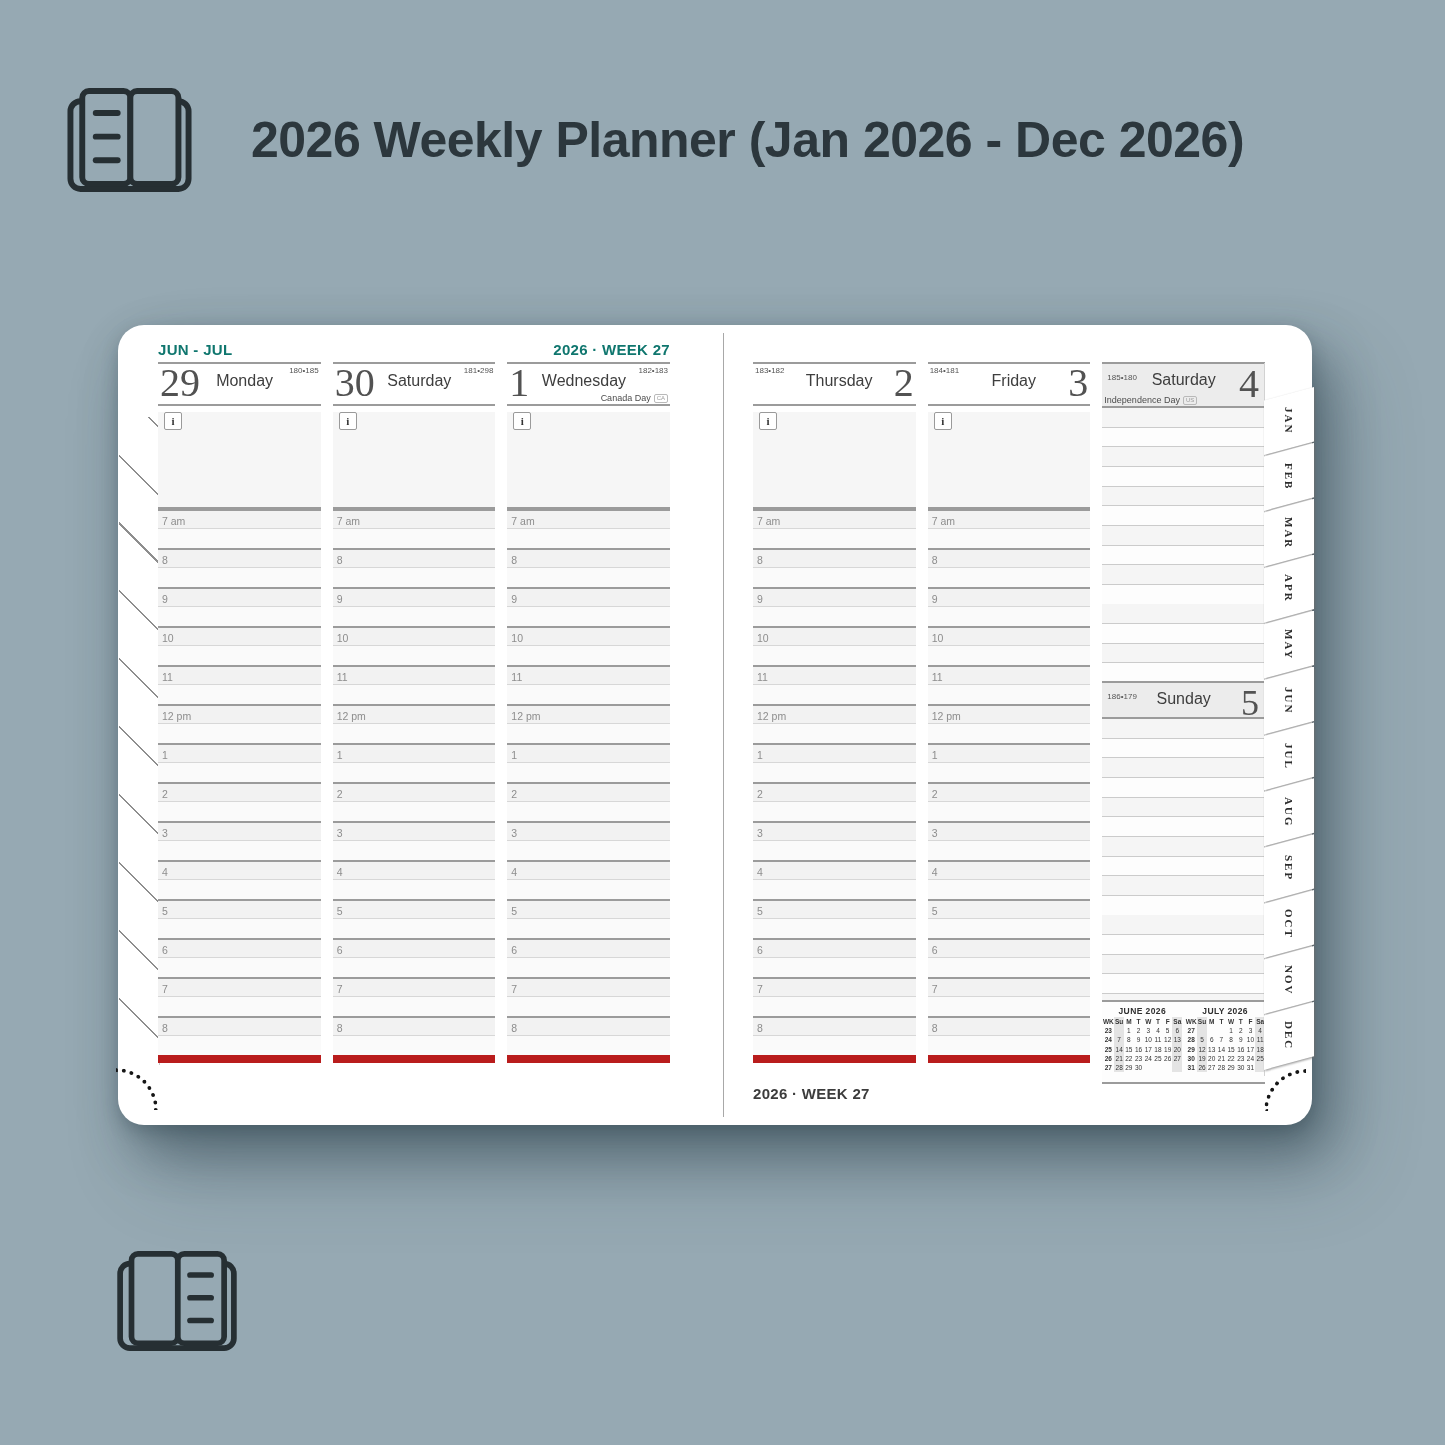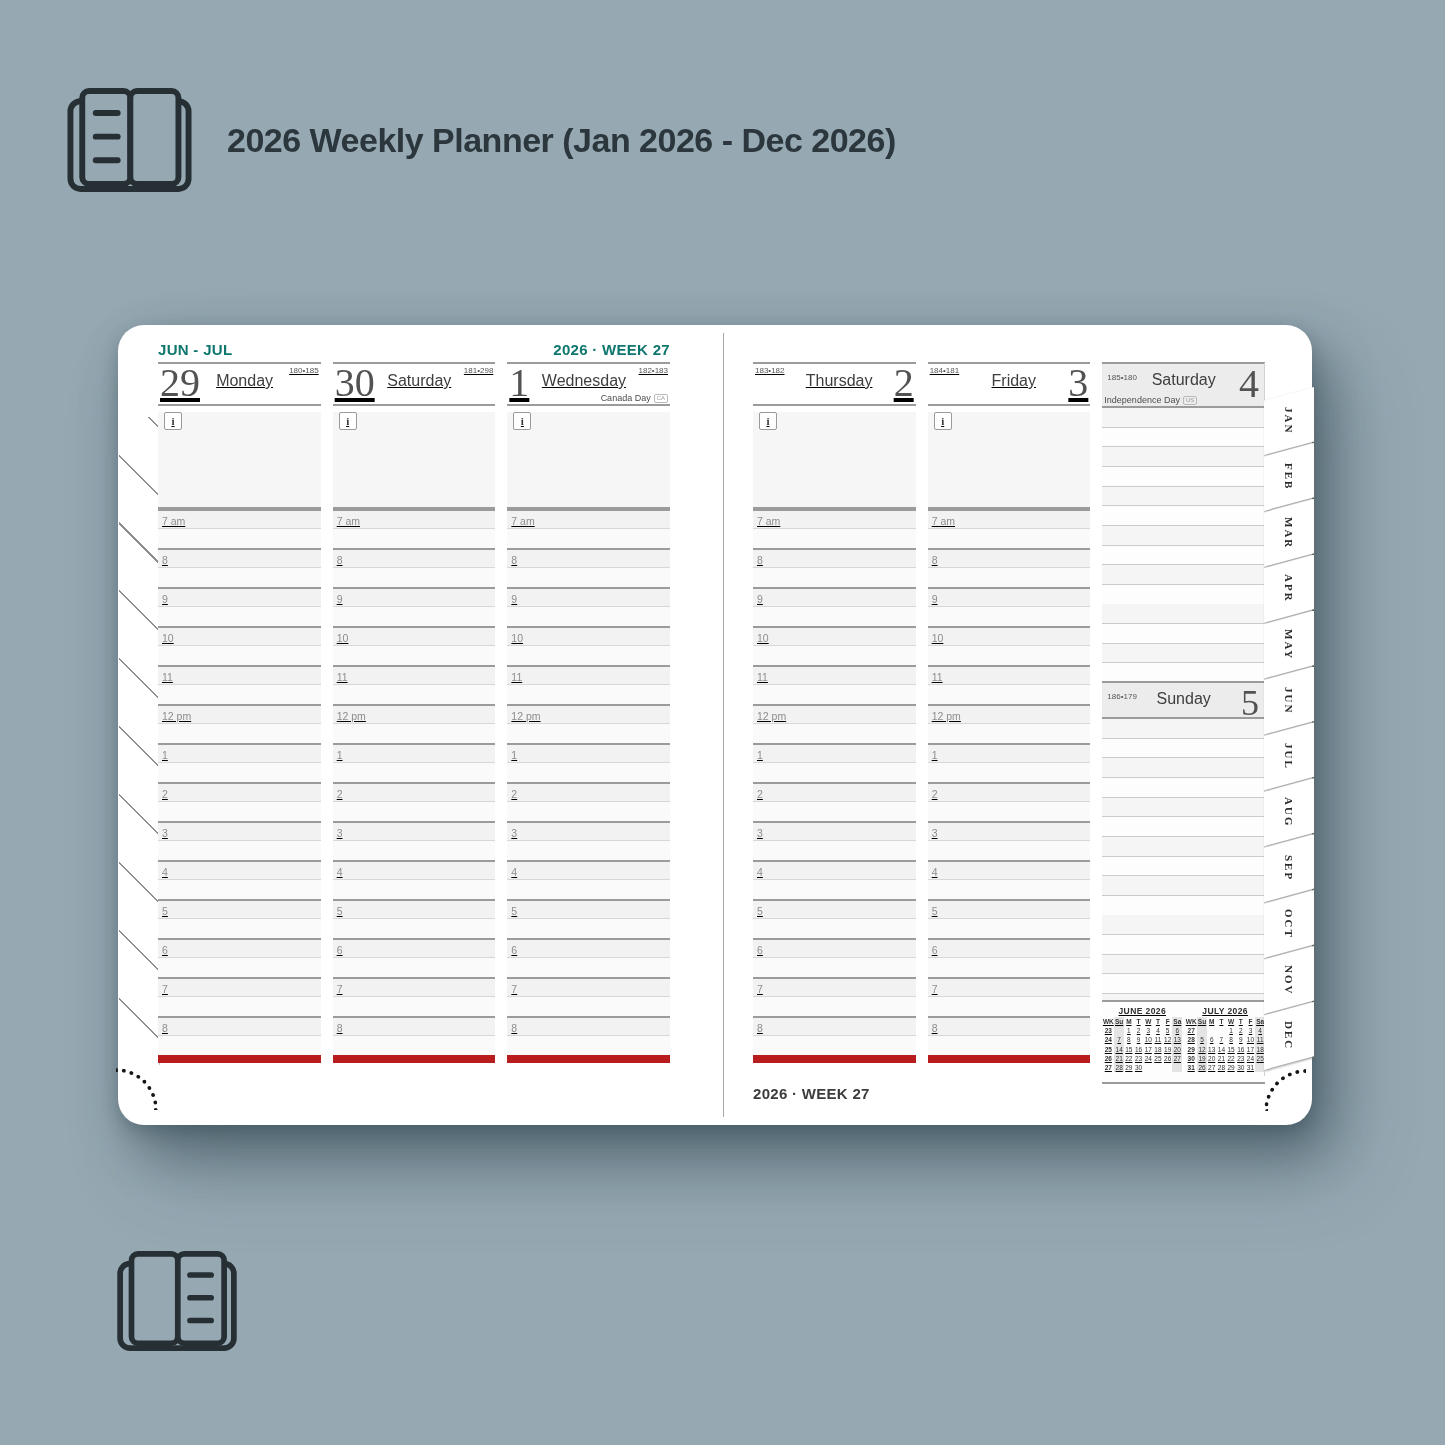--- a/index.html
+++ b/index.html
@@ -7,21 +7,21 @@
     width:1445px;height:1445px;position:relative;overflow:hidden;
     background:#96a9b3;
     font-family:"Liberation Sans",sans-serif;
     -webkit-font-smoothing:antialiased;
   }
   
   .hero{position:absolute;display:flex;align-items:center;gap:30px;}
   .hero-top{top:84px;left:62px;}
   .hero-bottom{top:1242px;left:112px;width:1233px;justify-content:space-between;}
   .hero h1,.hero h2{margin:0;font-weight:700;color:#2c373d;letter-spacing:-0.5px;}
-  .hero h1{font-size:34px;}
+  .hero h1{font-size:50px;margin-left:24px;}
   .hero h2{font-size:48px;}
   .book-svg{display:block;}
 
   
   .spread{
     position:absolute;left:118px;top:325px;width:1194px;height:800px;
     background:#ffffff;border-radius:26px;
     box-shadow:14px 24px 50px rgba(38,58,68,.45), 30px 45px 80px rgba(38,58,68,.30), 0 6px 16px rgba(38,58,68,.25);
   }
   .edge-marks{
@@ -31,21 +31,21 @@
   }
   .spine{position:absolute;left:605px;top:8px;width:1px;height:784px;background:#a8a8a8;}
 
   .lp-head,.rp-head{
     position:absolute;top:16px;font-size:15px;font-weight:700;color:#0f766e;letter-spacing:.3px;
   }
   .lp-head{left:40px;width:512px;display:flex;justify-content:space-between;}
   .rp-head{left:635px;width:512px;text-align:right;}
   .footer-week{position:absolute;left:635px;top:760px;font-size:15px;font-weight:700;color:#3c3c3c;letter-spacing:.3px;}
 
-  .page{position:absolute;top:0;width:512px;display:flex;gap:12px;text-decoration:underline;}
+  .page{position:absolute;top:0;width:512px;display:flex;gap:12px;}
   .left-page{left:40px;}
   .right-page{left:635px;}
   .col{flex:1;min-width:0;position:relative;}
 
   
   .dh{
     margin-top:37px;height:44px;box-sizing:border-box;position:relative;
     border-top:2px solid #9b9b9b;border-bottom:2px solid #9b9b9b;
     display:flex;align-items:flex-start;
   }

